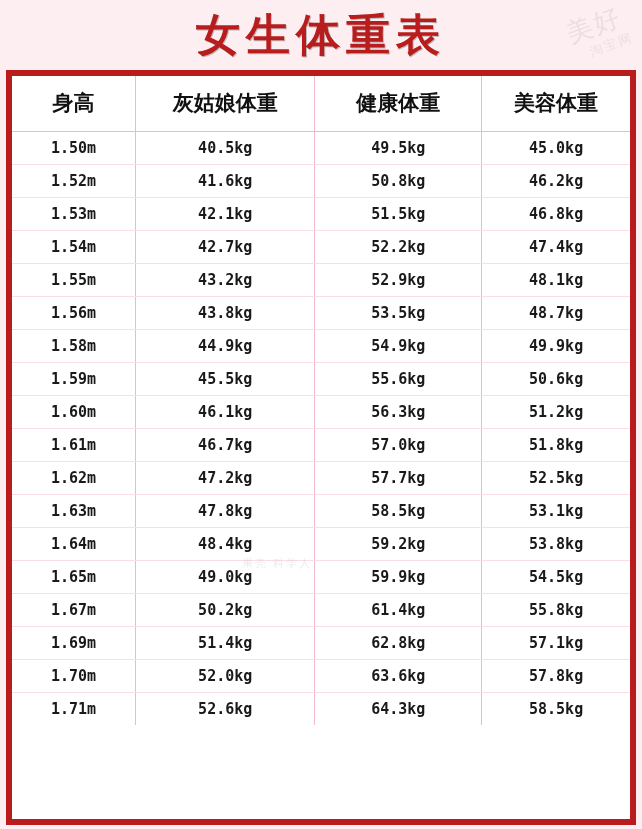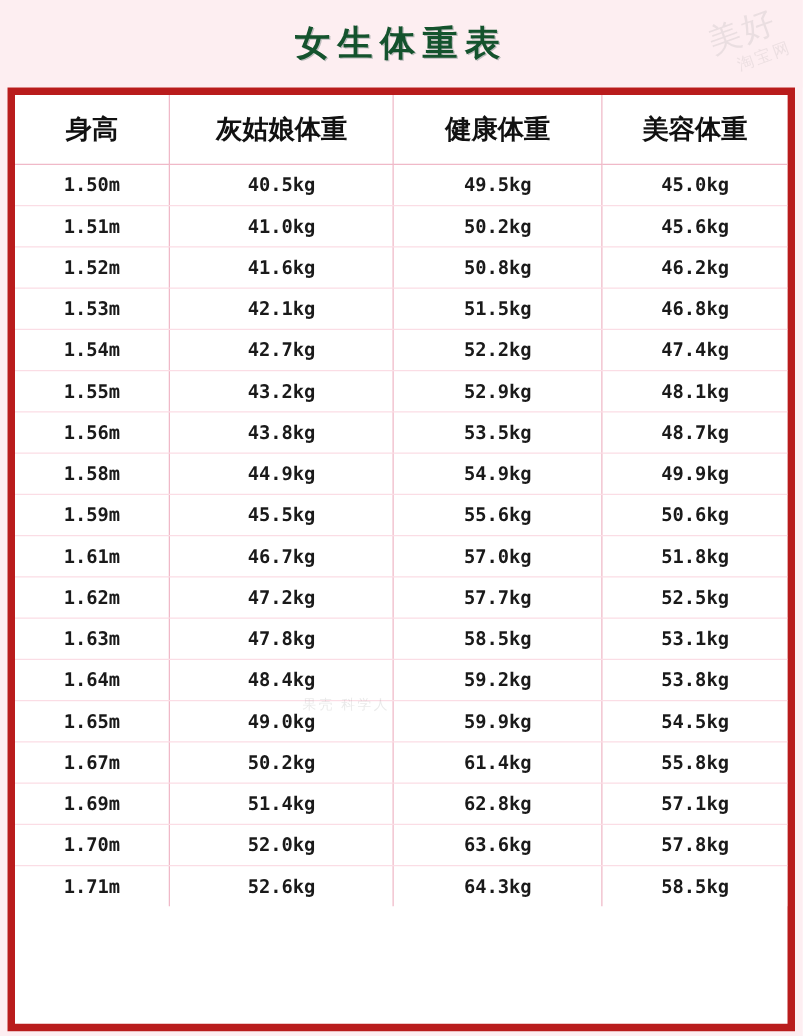--- a/index.html
+++ b/index.html
@@ -23,23 +23,23 @@
   .title-bar {
     height: 70px;
     display: flex;
     align-items: center;
     justify-content: center;
     background: #fdeef1;
   }
   .title {
     font-family: Liberation Mono, monospace;
     font-weight: bold;
-    font-size: 28px;
+    font-size: 44px;
     letter-spacing: 6px;
-    color: #14532d;
+    color: #b91c1c;
     text-shadow: 1px 1px 0 #bbbbbb;
   }
   .table-wrap {
     position: relative;
     margin: 0 6px;
     background: #ffffff;
     border: 6px solid #b91c1c;
     height: 755px;
     box-sizing: border-box;
     overflow: hidden;
@@ -123,26 +123,20 @@
         </tr>
       </thead>
       <tbody id="table-body">
           <tr>
             <td>1.50m</td>
             <td>40.5kg</td>
             <td>49.5kg</td>
             <td>45.0kg</td>
           </tr>
           <tr>
-            <td>1.51m</td>
-            <td>41.0kg</td>
-            <td>50.2kg</td>
-            <td>45.6kg</td>
-          </tr>
-          <tr>
             <td>1.52m</td>
             <td>41.6kg</td>
             <td>50.8kg</td>
             <td>46.2kg</td>
           </tr>
           <tr>
             <td>1.53m</td>
             <td>42.1kg</td>
             <td>51.5kg</td>
             <td>46.8kg</td>
@@ -171,20 +165,26 @@
             <td>54.9kg</td>
             <td>49.9kg</td>
           </tr>
           <tr>
             <td>1.59m</td>
             <td>45.5kg</td>
             <td>55.6kg</td>
             <td>50.6kg</td>
           </tr>
           <tr>
+            <td>1.60m</td>
+            <td>46.1kg</td>
+            <td>56.3kg</td>
+            <td>51.2kg</td>
+          </tr>
+          <tr>
             <td>1.61m</td>
             <td>46.7kg</td>
             <td>57.0kg</td>
             <td>51.8kg</td>
           </tr>
           <tr>
             <td>1.62m</td>
             <td>47.2kg</td>
             <td>57.7kg</td>
             <td>52.5kg</td>

